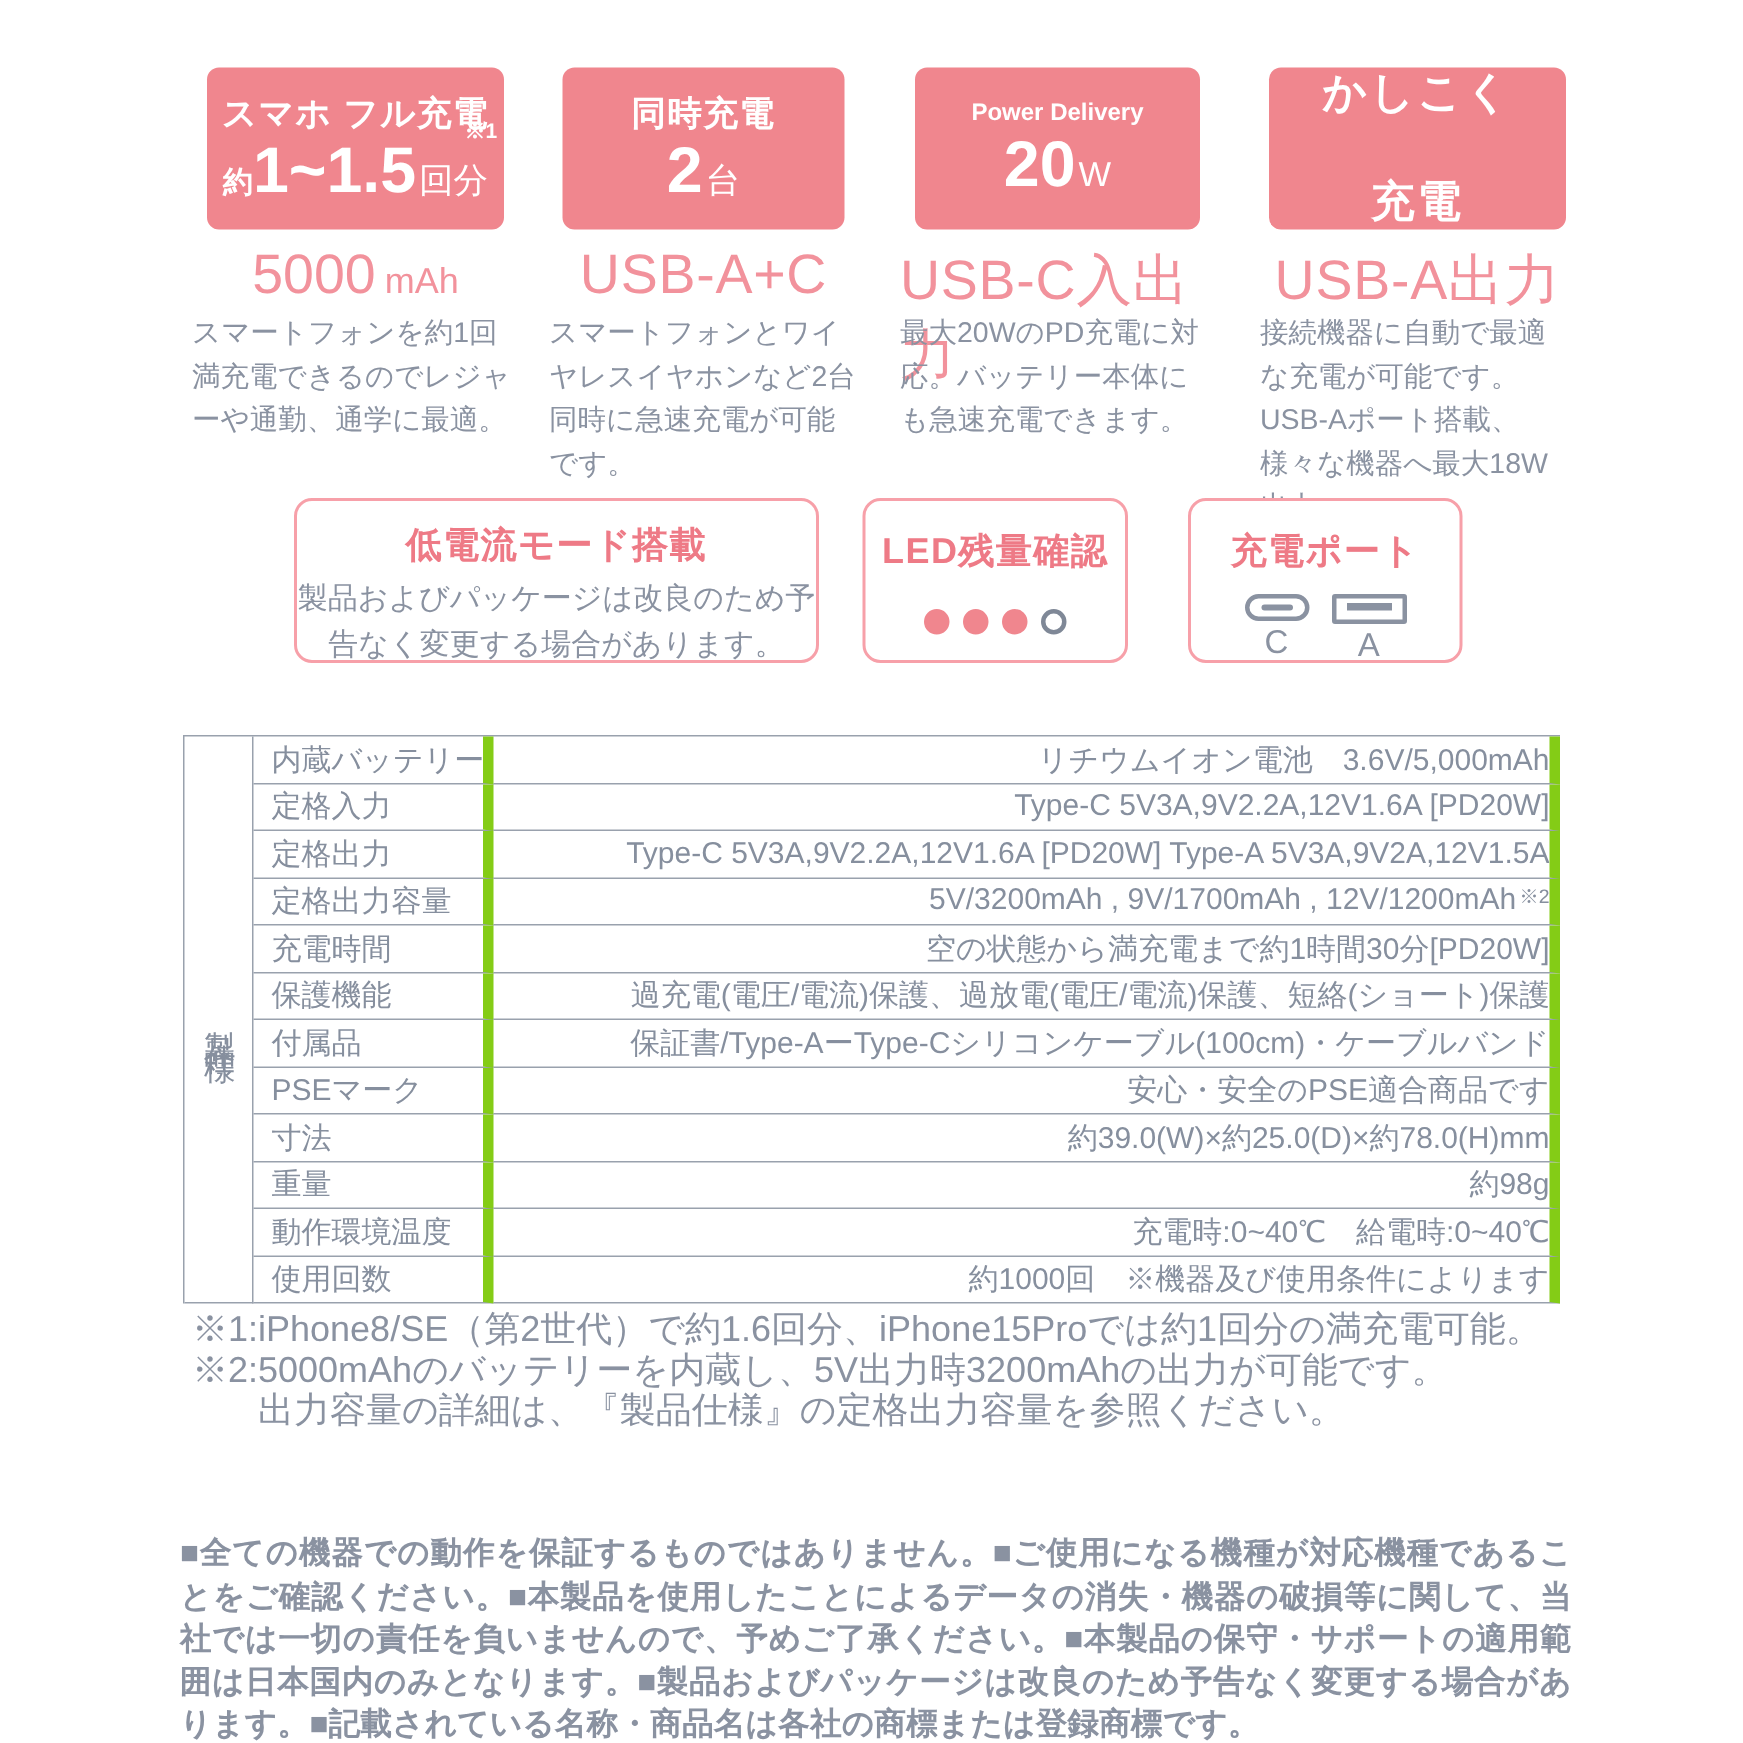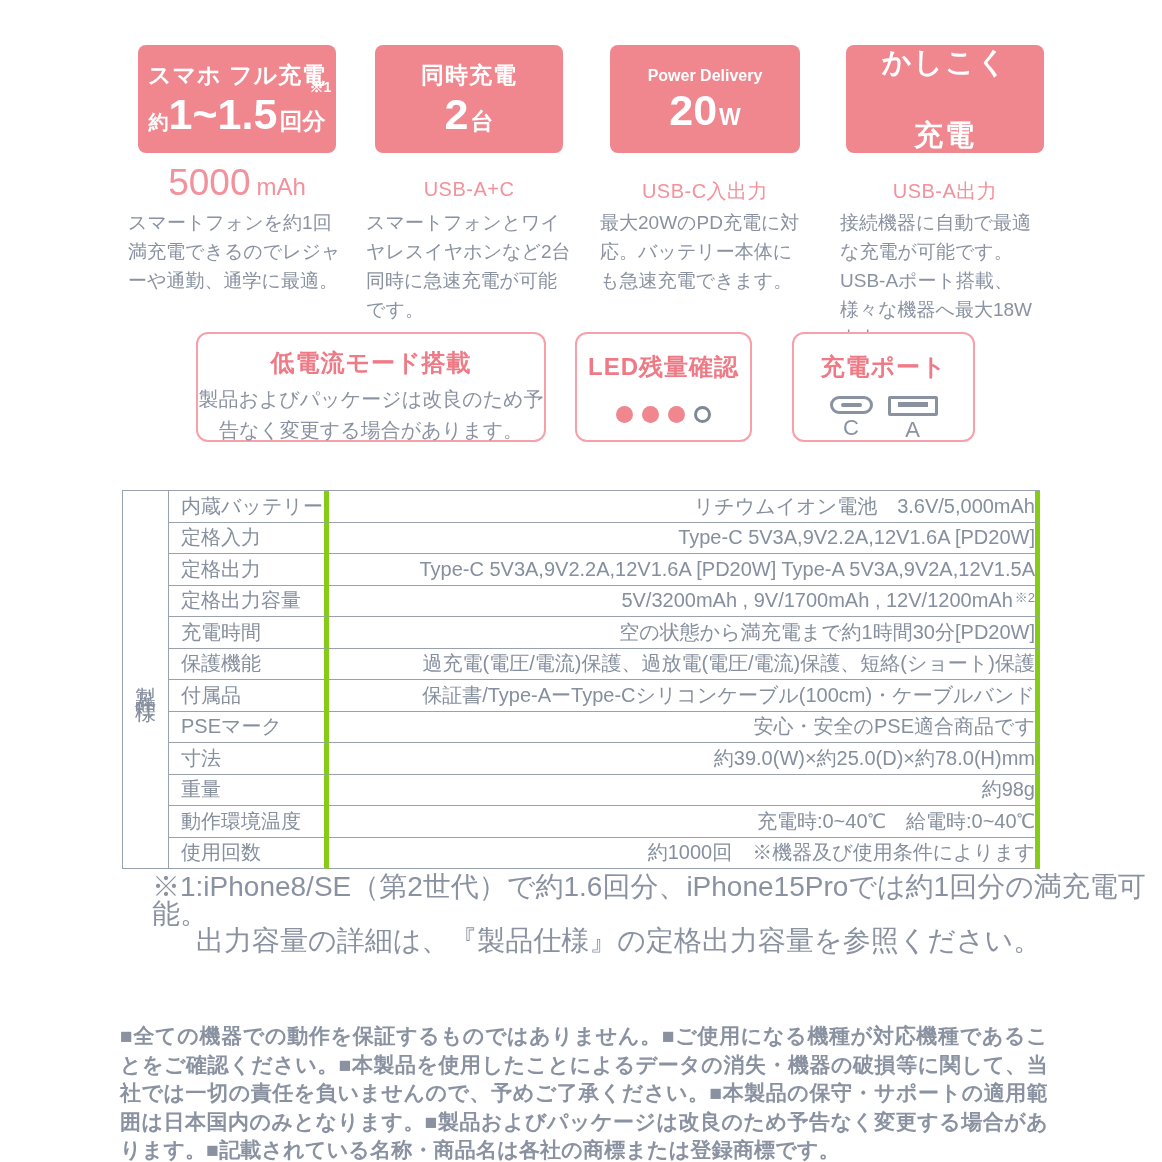--- a/index.html
+++ b/index.html
@@ -14,27 +14,27 @@
   .col3 { width:210px; margin-right:30px; }
   .col4 { width:210px; }
   .badge { background:#f0868e; border-radius:8px; color:#fff; height:108px;
            display:flex; flex-direction:column; align-items:center; justify-content:center; margin:0 auto; }
   .badge1 { width:198px; } .badge2 { width:188px; } .badge3 { width:190px; } .badge4 { width:198px;gap:32px; }
   .b-line1 { font-size:23px; font-weight:bold; letter-spacing:1px; line-height:1.2; }
   .b-line1-en { font-size:16px; letter-spacing:0; }
   .b-line2 { display:flex; align-items:baseline; position:relative; margin-top:3px; line-height:1; }
   .b-pre  { font-size:20px; font-weight:bold; }
   .b-big  { font-size:43px; font-weight:bold; line-height:1; }
-  .b-suf  { font-size:23px; font-weight:bold; margin-left:2px; }
+  .b-suf  { font-size:23px; font-weight:normal; margin-left:2px; }
   .b-sup  { position:absolute; top:-13px; right:-6px; font-size:14px; font-weight:bold; }
   .b-big4 { font-size:29px; font-weight:bold; line-height:1.4; letter-spacing:2px; }
   .subtitle { color:#f2929c; display:flex; justify-content:center; align-items:baseline; margin-top:9px; height:42px; }
   .sub-big   { font-size:37px; }
   .sub-small { font-size:24px; margin-left:6px; }
-  .sub-mid   { font-size:20px; letter-spacing:0.5px;margin-top:16px; }
+  .sub-mid   { font-size:37px; letter-spacing:0.5px; }
   .desc { color:#8a92a1; font-size:19px; line-height:29px; margin:4px 0 0; }
 
   
   .mid-boxes { position:absolute; left:196px; top:332px; display:flex; }
   .fbox { border:2px solid #f7a0a9; border-radius:12px; height:110px; box-sizing:border-box; text-align:center; background:#fff; }
   .fbox-title { color:#ee7a86; font-size:24px; font-weight:bold; letter-spacing:1px; }
   .fbox1 { width:350px; margin-right:29px; padding-top:13px; }
   .fbox1 .fbox-body { color:#8a92a1; font-size:20px; line-height:31px; margin-top:5px; }
   .fbox2 { width:177px; margin-right:40px; padding-top:17px; }
   .led-dots { display:flex; justify-content:center; align-items:center; gap:9px; margin-top:23px; }
@@ -52,27 +52,27 @@
   .port-label { color:#8a92a1; font-size:22px; margin-top:3px; line-height:1; }
 
   
   .spec { position:absolute; left:122px; top:490px; width:918px; display:grid;
           grid-template-columns:46px 160px 1fr; grid-auto-rows:31.5px;
           border-left:1px solid #99a1ad; border-top:1px solid #99a1ad;
           color:#868f9e; font-size:20px; box-sizing:border-box; }
   .vhead { grid-row:1 / span 12; border-right:1px solid #99a1ad; border-bottom:1px solid #99a1ad;
            display:flex; align-items:center; justify-content:center;
            writing-mode:vertical-rl; text-orientation:upright; letter-spacing:5px; font-size:21px; }
-  .cell { border-right:5px solid #84cc16; border-bottom:1px solid #99a1ad;
+  .cell { border-right:7px solid #84cc16; border-bottom:1px solid #99a1ad;
           display:flex; align-items:center; padding-left:12px; white-space:nowrap; overflow:hidden; }
   .cell.val { padding-left:10px;justify-content:flex-end; }
   .cell-sup { font-size:13px; align-self:flex-start; margin-top:3px; margin-left:2px; }
 
   
-  .footnotes { position:absolute; left:128px; top:873px; color:#8a92a1; font-size:28px; line-height:27px;margin-left:24px; }
+  .footnotes { position:absolute; left:128px; top:873px; color:#8a92a1; font-size:24px; line-height:27px; }
   .fn-indent { padding-left:44px; }
   .disclaimer { position:absolute; left:120px; top:1001px; width:928px; color:#8a92a1;
                 font-size:21px; line-height:28.5px; font-weight:bold; letter-spacing:0.2px; text-align:justify; }
 </style>
 </head>
 <body>
 
 <div class="page">
 
   <section class="features">
@@ -232,18 +232,19 @@
       </div>
 
     <div class="cell">使用回数</div>
     <div class="cell val">
         <span>約1000回　※機器及び使用条件によります</span>
       </div>
   </section>
 
   <section class="footnotes">
     <div>※1:iPhone8/SE（第2世代）で約1.6回分、iPhone15Proでは約1回分の満充電可能。</div>
+    <div>※2:5000mAhのバッテリーを内蔵し、5V出力時3200mAhの出力が可能です。</div>
     <div class="fn-indent">出力容量の詳細は、『製品仕様』の定格出力容量を参照ください。</div>
   </section>
 
   <p class="disclaimer">■全ての機器での動作を保証するものではありません。■ご使用になる機種が対応機種であることをご確認ください。■本製品を使用したことによるデータの消失・機器の破損等に関して、当社では一切の責任を負いませんので、予めご了承ください。■本製品の保守・サポートの適用範囲は日本国内のみとなります。■製品およびパッケージは改良のため予告なく変更する場合があります。■記載されている名称・商品名は各社の商標または登録商標です。</p>
 
 </div>
 
 </body></html>

